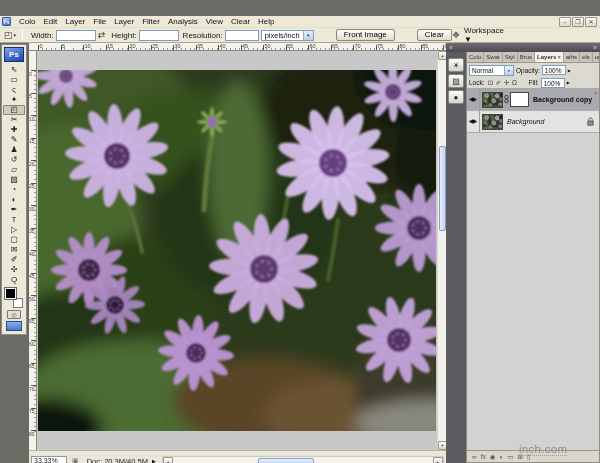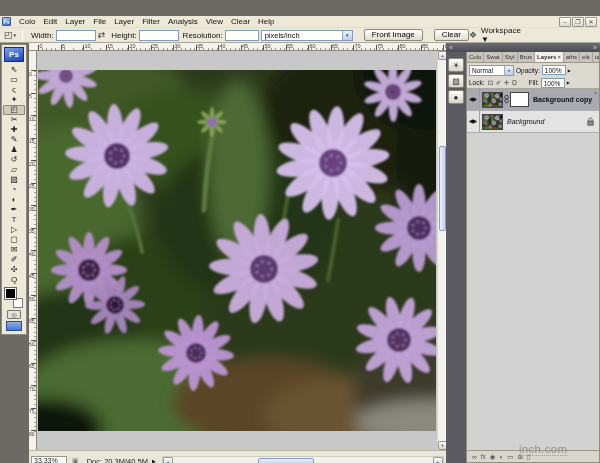--- a/index.html
+++ b/index.html
@@ -36,25 +36,25 @@
   .optionsbar{position:absolute;left:0;top:28px;width:600px;height:15px;background:#ece9d8;
     border-bottom:1px solid #aca899;display:flex;align-items:center;font-size:8px;color:#111;padding:0 4px;}
   .opt-toolico{font-size:9px;color:#333;margin-right:1px;}
   .tiny-arrow{font-size:5px;color:#333;margin-right:4px;}
   .vsep{width:1px;height:11px;background:#c6c2ae;border-right:1px solid #fff;margin:0 4px 0 2px;}
   .opt-label{margin:0 2px 0 4px;white-space:nowrap;}
   .xpinput{width:40px;height:11px;border:1px solid #7f9db9;background:#fff;font-size:8px;
     font-family:"Liberation Sans",sans-serif;padding:0 2px;}
   .xpinput.res{width:34px;}
   .swap{font-size:9px;color:#333;margin:0 2px;}
-  .combo{display:flex;align-items:center;height:11px;border:1px solid #7f9db9;background:#fff;margin-left:2px;gap:39px;}
+  .combo{display:flex;align-items:center;height:11px;border:1px solid #7f9db9;background:#fff;margin-left:2px;}
   .combo .val{padding:0 3px;font-size:7.5px;white-space:nowrap;}
   .combo .drop{width:10px;height:9px;margin:0;background:linear-gradient(#e6eefc,#bcd0f0);
     border-left:1px solid #9ab;font-size:5px;color:#245;text-align:center;line-height:9px;}
-  .xpbtn{height:12px;padding:0 7px;margin-left:11px;border:1px solid #8a887a;border-radius:2px;
+  .xpbtn{height:12px;padding:0 7px;margin-left:22px;border:1px solid #8a887a;border-radius:2px;
     font-size:8px;line-height:10px;background:linear-gradient(#ffffff,#f2f0e6 45%,#dedcc9);white-space:nowrap;}
   .wsarea{margin-left:auto;display:flex;align-items:center;margin-right:108px;}
   .wsicon{font-size:9px;color:#555;margin-right:4px;}
 
   
   .toolcol{position:absolute;left:0;top:43px;width:29px;height:420px;background:#6b6a64;}
   .toolbox{margin:1px 1px 0 1px;width:26px;background:#ece9d8;border:1px solid #8f8b80;padding:1px 0 3px 0;}
   .pslogo{width:20px;height:15px;margin:1px auto 3px auto;border:1px solid #12307e;
     background:linear-gradient(160deg,#7da2ee,#1c3fae);color:#fff;font-weight:bold;font-size:8px;
     display:flex;align-items:center;justify-content:center;}

